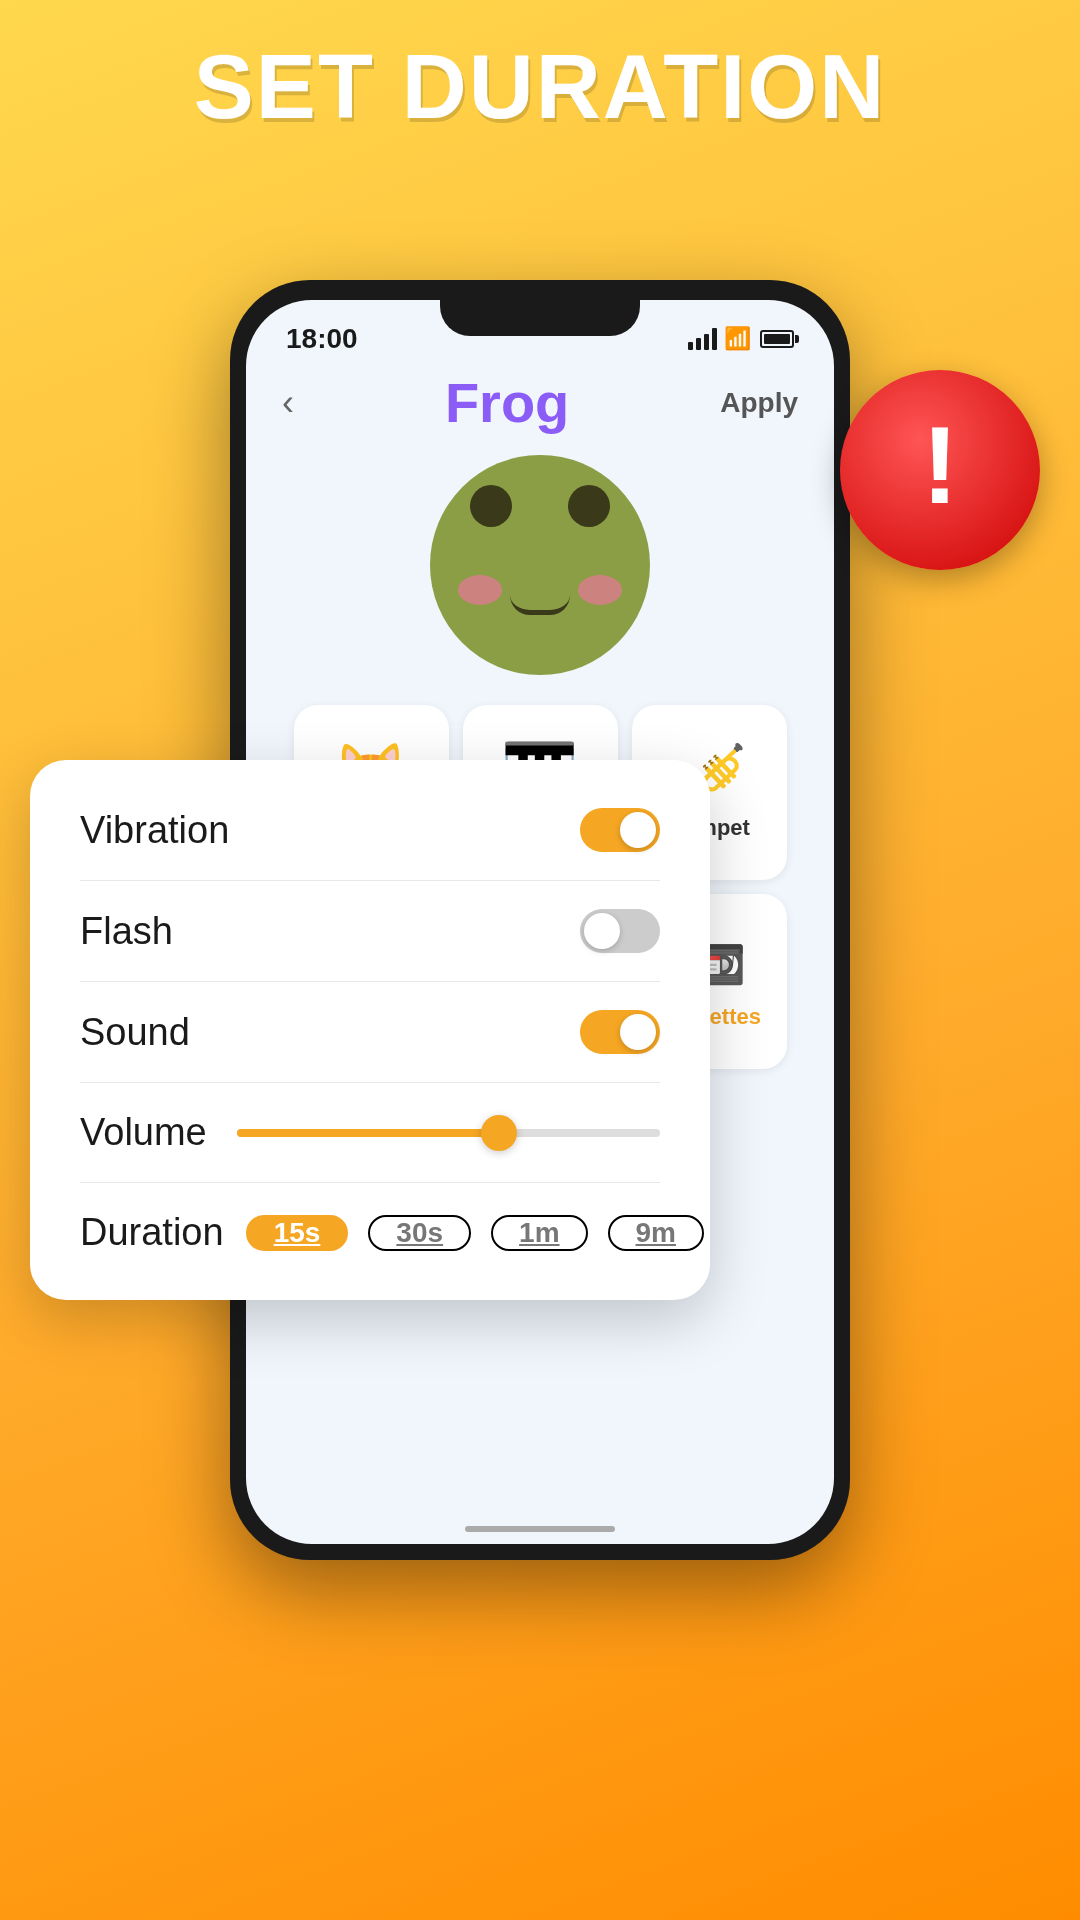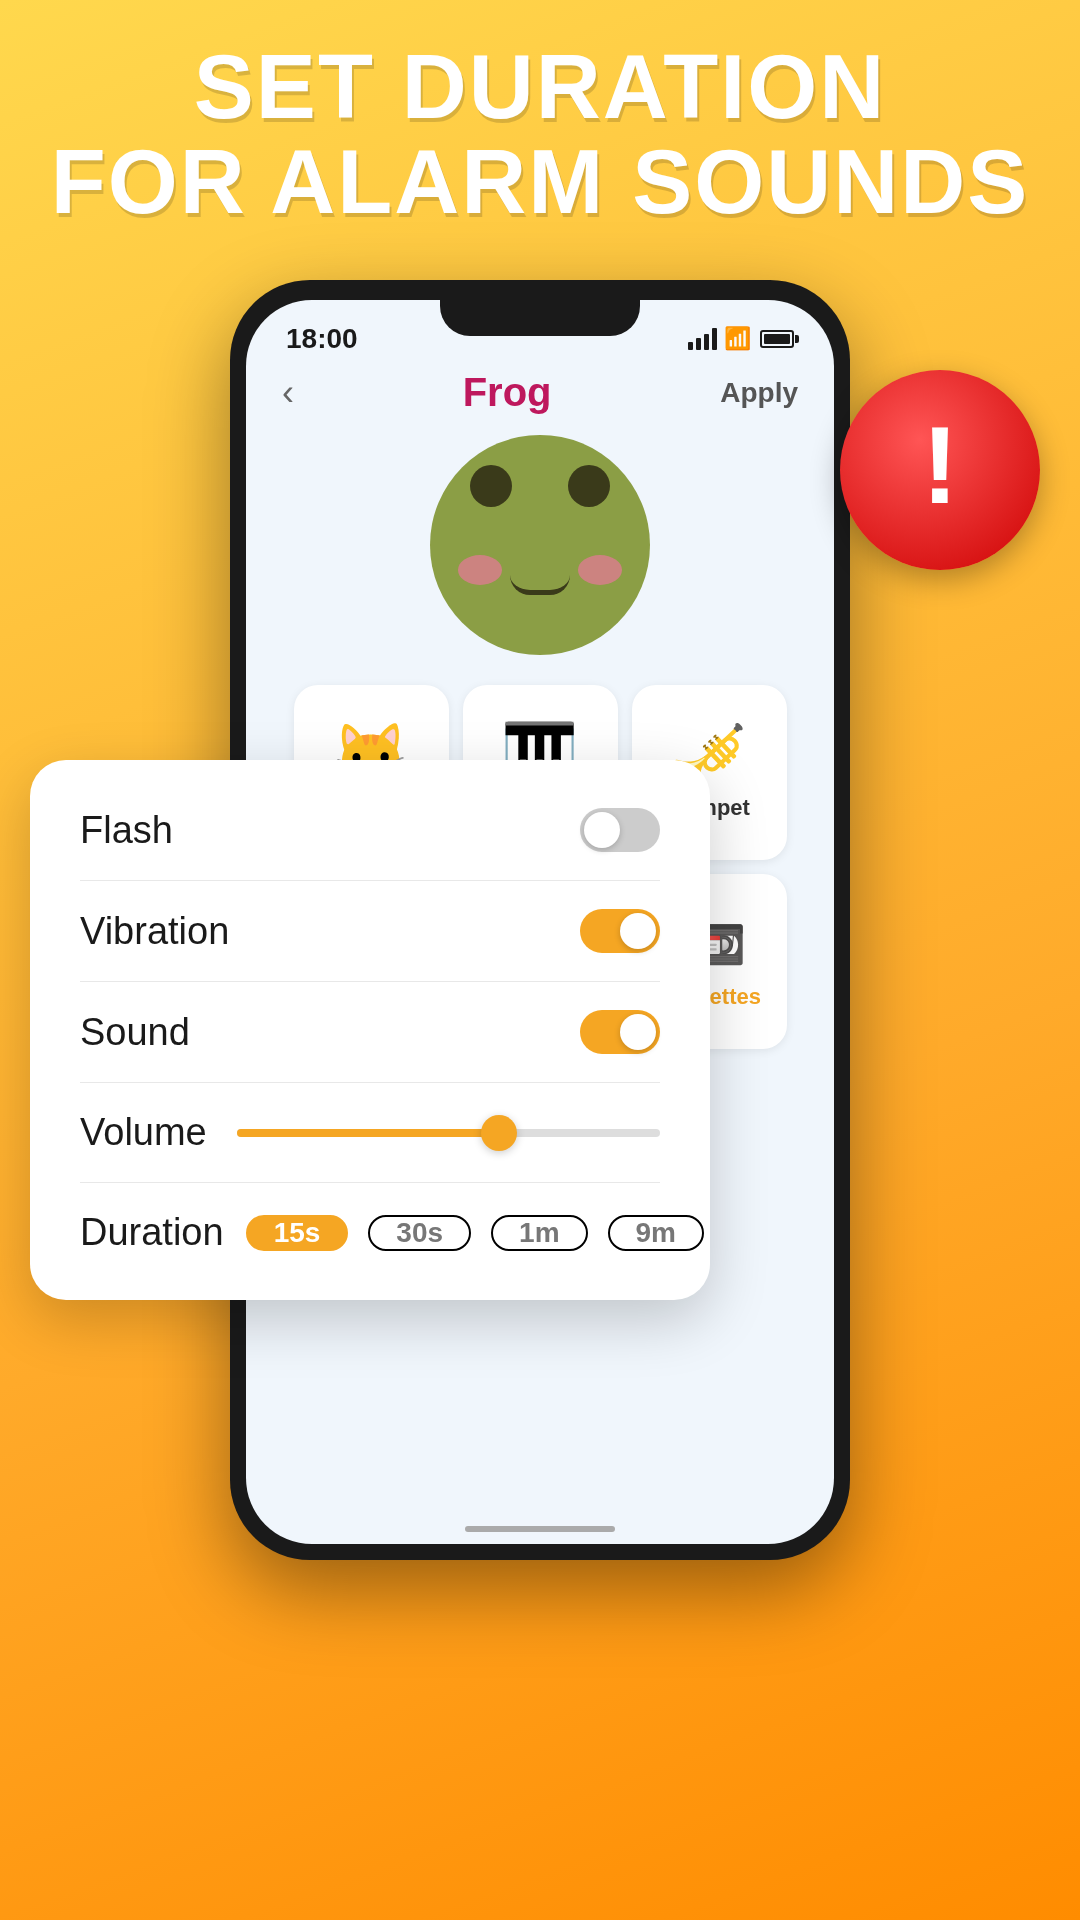--- a/index.html
+++ b/index.html
@@ -106,23 +106,23 @@
       flex-shrink: 0;
     }
 
     .nav-back {
       font-size: 36px;
       color: #666;
       font-weight: 300;
     }
 
     .nav-title {
-      font-size: 40px;
+      font-size: 56px;
       font-weight: 800;
-      color: #be185d;
+      color: #8b5cf6;
     }
 
     .nav-apply {
       font-size: 28px;
       color: #555;
       font-weight: 600;
     }
 
     
     .frog-area {
@@ -404,20 +404,21 @@
 
     .duration-btn {
       padding: 0 26px;
       border-radius: 40px;
       border: 2px solid #000000;
       font-size: 28px;
       font-weight: 600;
       color: #777;
       background: white;
       cursor: pointer;
+      text-decoration: underline;
     }
 
     .duration-btn.active {
       background: #F5A623;
       color: white;
       border-color: #F5A623;
     }
 
     
     .signal-bars {
@@ -462,21 +463,20 @@
       width: 85%;
       background: #1a1a1a;
       border-radius: 1px;
     }
   </style>
 </head>
 <body>
 
 <div class="header-title">
   <div>SET DURATION</div>
-  <div>FOR ALARM SOUNDS</div>
 </div>
 
 <div class="phone-container">
   <div class="phone-body">
     <div class="phone-screen">
       <div class="notch"></div>
 
       <div class="status-bar">
         <span class="status-time">18:00</span>
         <div class="status-icons">
@@ -541,29 +541,29 @@
   </div>
 </div>
 
 <div class="alert-circle">
   <span class="exclamation">!</span>
 </div>
 
 <div class="settings-panel">
 
   <div class="setting-row">
-    <span class="setting-label">Flash</span>
-    <div class="toggle off">
+    <span class="setting-label">Vibration</span>
+    <div class="toggle on">
       <div class="toggle-knob"></div>
     </div>
   </div>
 
   <div class="setting-row">
-    <span class="setting-label">Vibration</span>
-    <div class="toggle on">
+    <span class="setting-label">Flash</span>
+    <div class="toggle off">
       <div class="toggle-knob"></div>
     </div>
   </div>
 
   <div class="setting-row">
     <span class="setting-label">Sound</span>
     <div class="toggle on">
       <div class="toggle-knob"></div>
     </div>
   </div>

